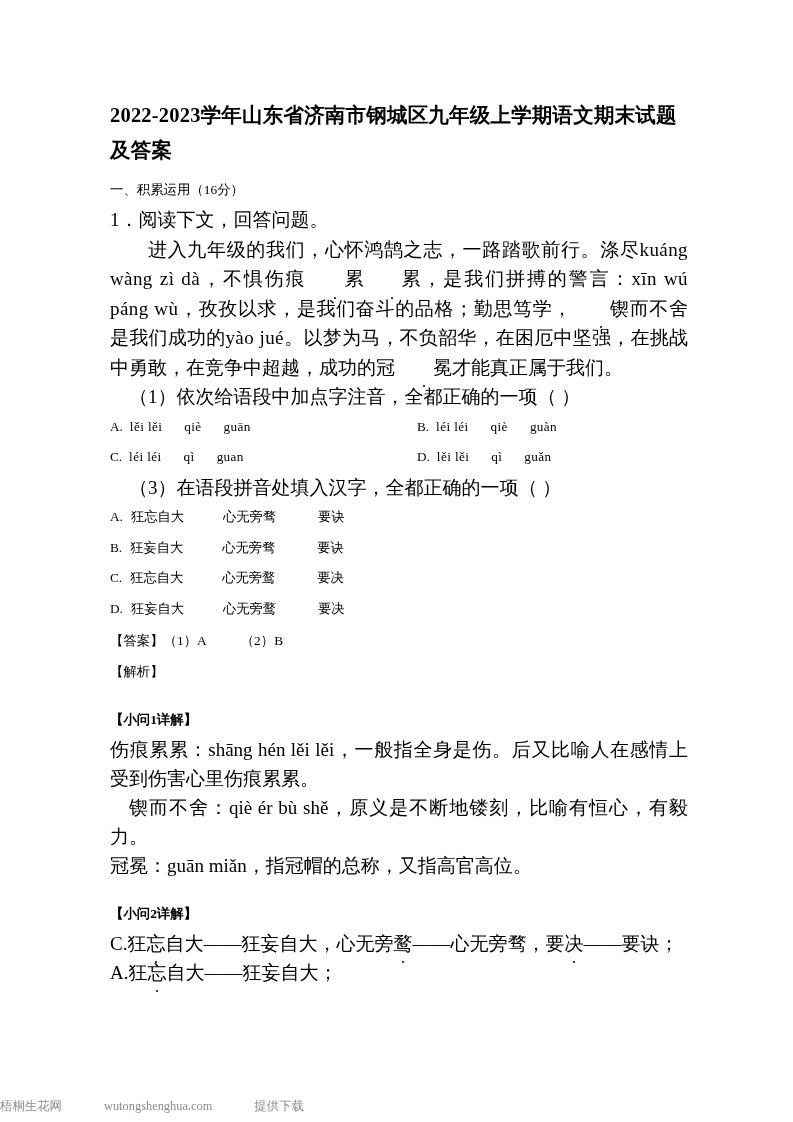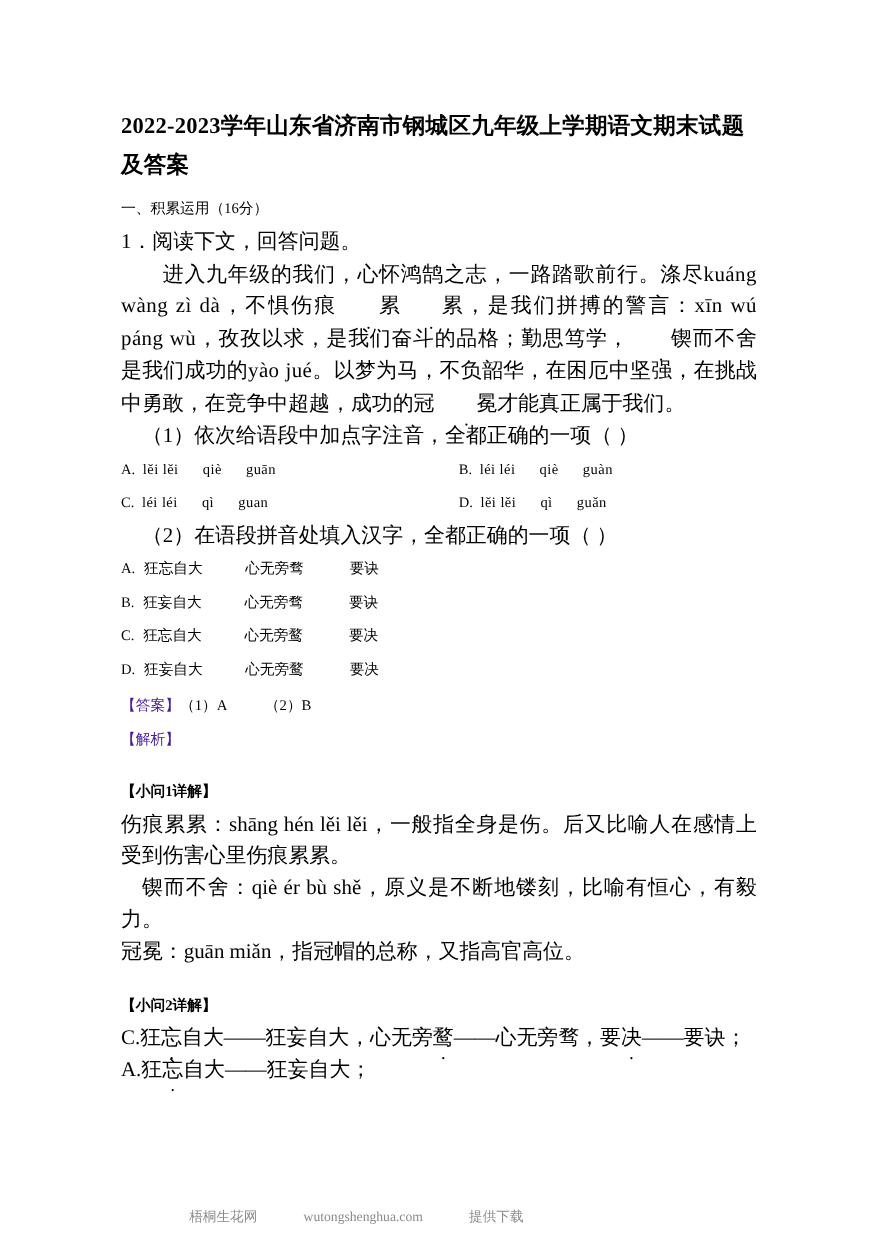--- a/index.html
+++ b/index.html
@@ -88,21 +88,21 @@
     align-items: baseline;
     font-size: 13.3px;
     line-height: 30.5px;
   }
   .hz-letter { margin-right: 8px; }
   .hz-a { width: 92px; }
   .hz-b { width: 95px; }
   .hz-c { }
 
   
-  .blue { color: #4c1d95; }
+  .blue { color: #000000; }
   .ans-line { font-size: 13.4px; line-height: 29px; margin: 2px 0 0 0; }
   .ans-gap { display: inline-block; width: 34px; }
   .sub-head {
     font-size: 13.4px;
     line-height: 31px;
     font-weight: bold;
     margin: 18px 0 0 0;
   }
 
   
@@ -122,21 +122,20 @@
     background: #000;
   }
 
   
   .footer {
     position: absolute;
     left: 0;
     top: 1098px;
     width: 648px;
     display: flex;
-    justify-content: center;
     align-items: center;
     color: #8a8a8a;
     font-size: 12.4px;
   }
   .footer span { white-space: nowrap; }
   .footer .f-gap { display: inline-block; width: 42px; }
   .footer .f-url { font-family: "Liberation Serif", serif; }
 </style>
 </head>
 <body>
@@ -177,21 +176,21 @@
         <span class="py py-c">guan</span>
       </div>
       <div class="opt-col right">
         <span class="opt-letter">D.</span>
         <span class="py py-a">lěi lěi</span>
         <span class="py py-b">qì</span>
         <span class="py py-c">guǎn</span>
       </div>
     </div>
 
-    <p class="p indent1">（2）在语段拼音处填入汉字，全都正确的一项（    ）</p>
+    <p class="p indent1">（3）在语段拼音处填入汉字，全都正确的一项（    ）</p>
 
     <div class="hz-row">
       <span class="hz-letter">A.</span>
       <span class="hz-a">狂忘自大</span>
       <span class="hz-b">心无旁骛</span>
       <span class="hz-c">要诀</span>
     </div>
     <div class="hz-row">
       <span class="hz-letter">B.</span>
       <span class="hz-a">狂妄自大</span>

